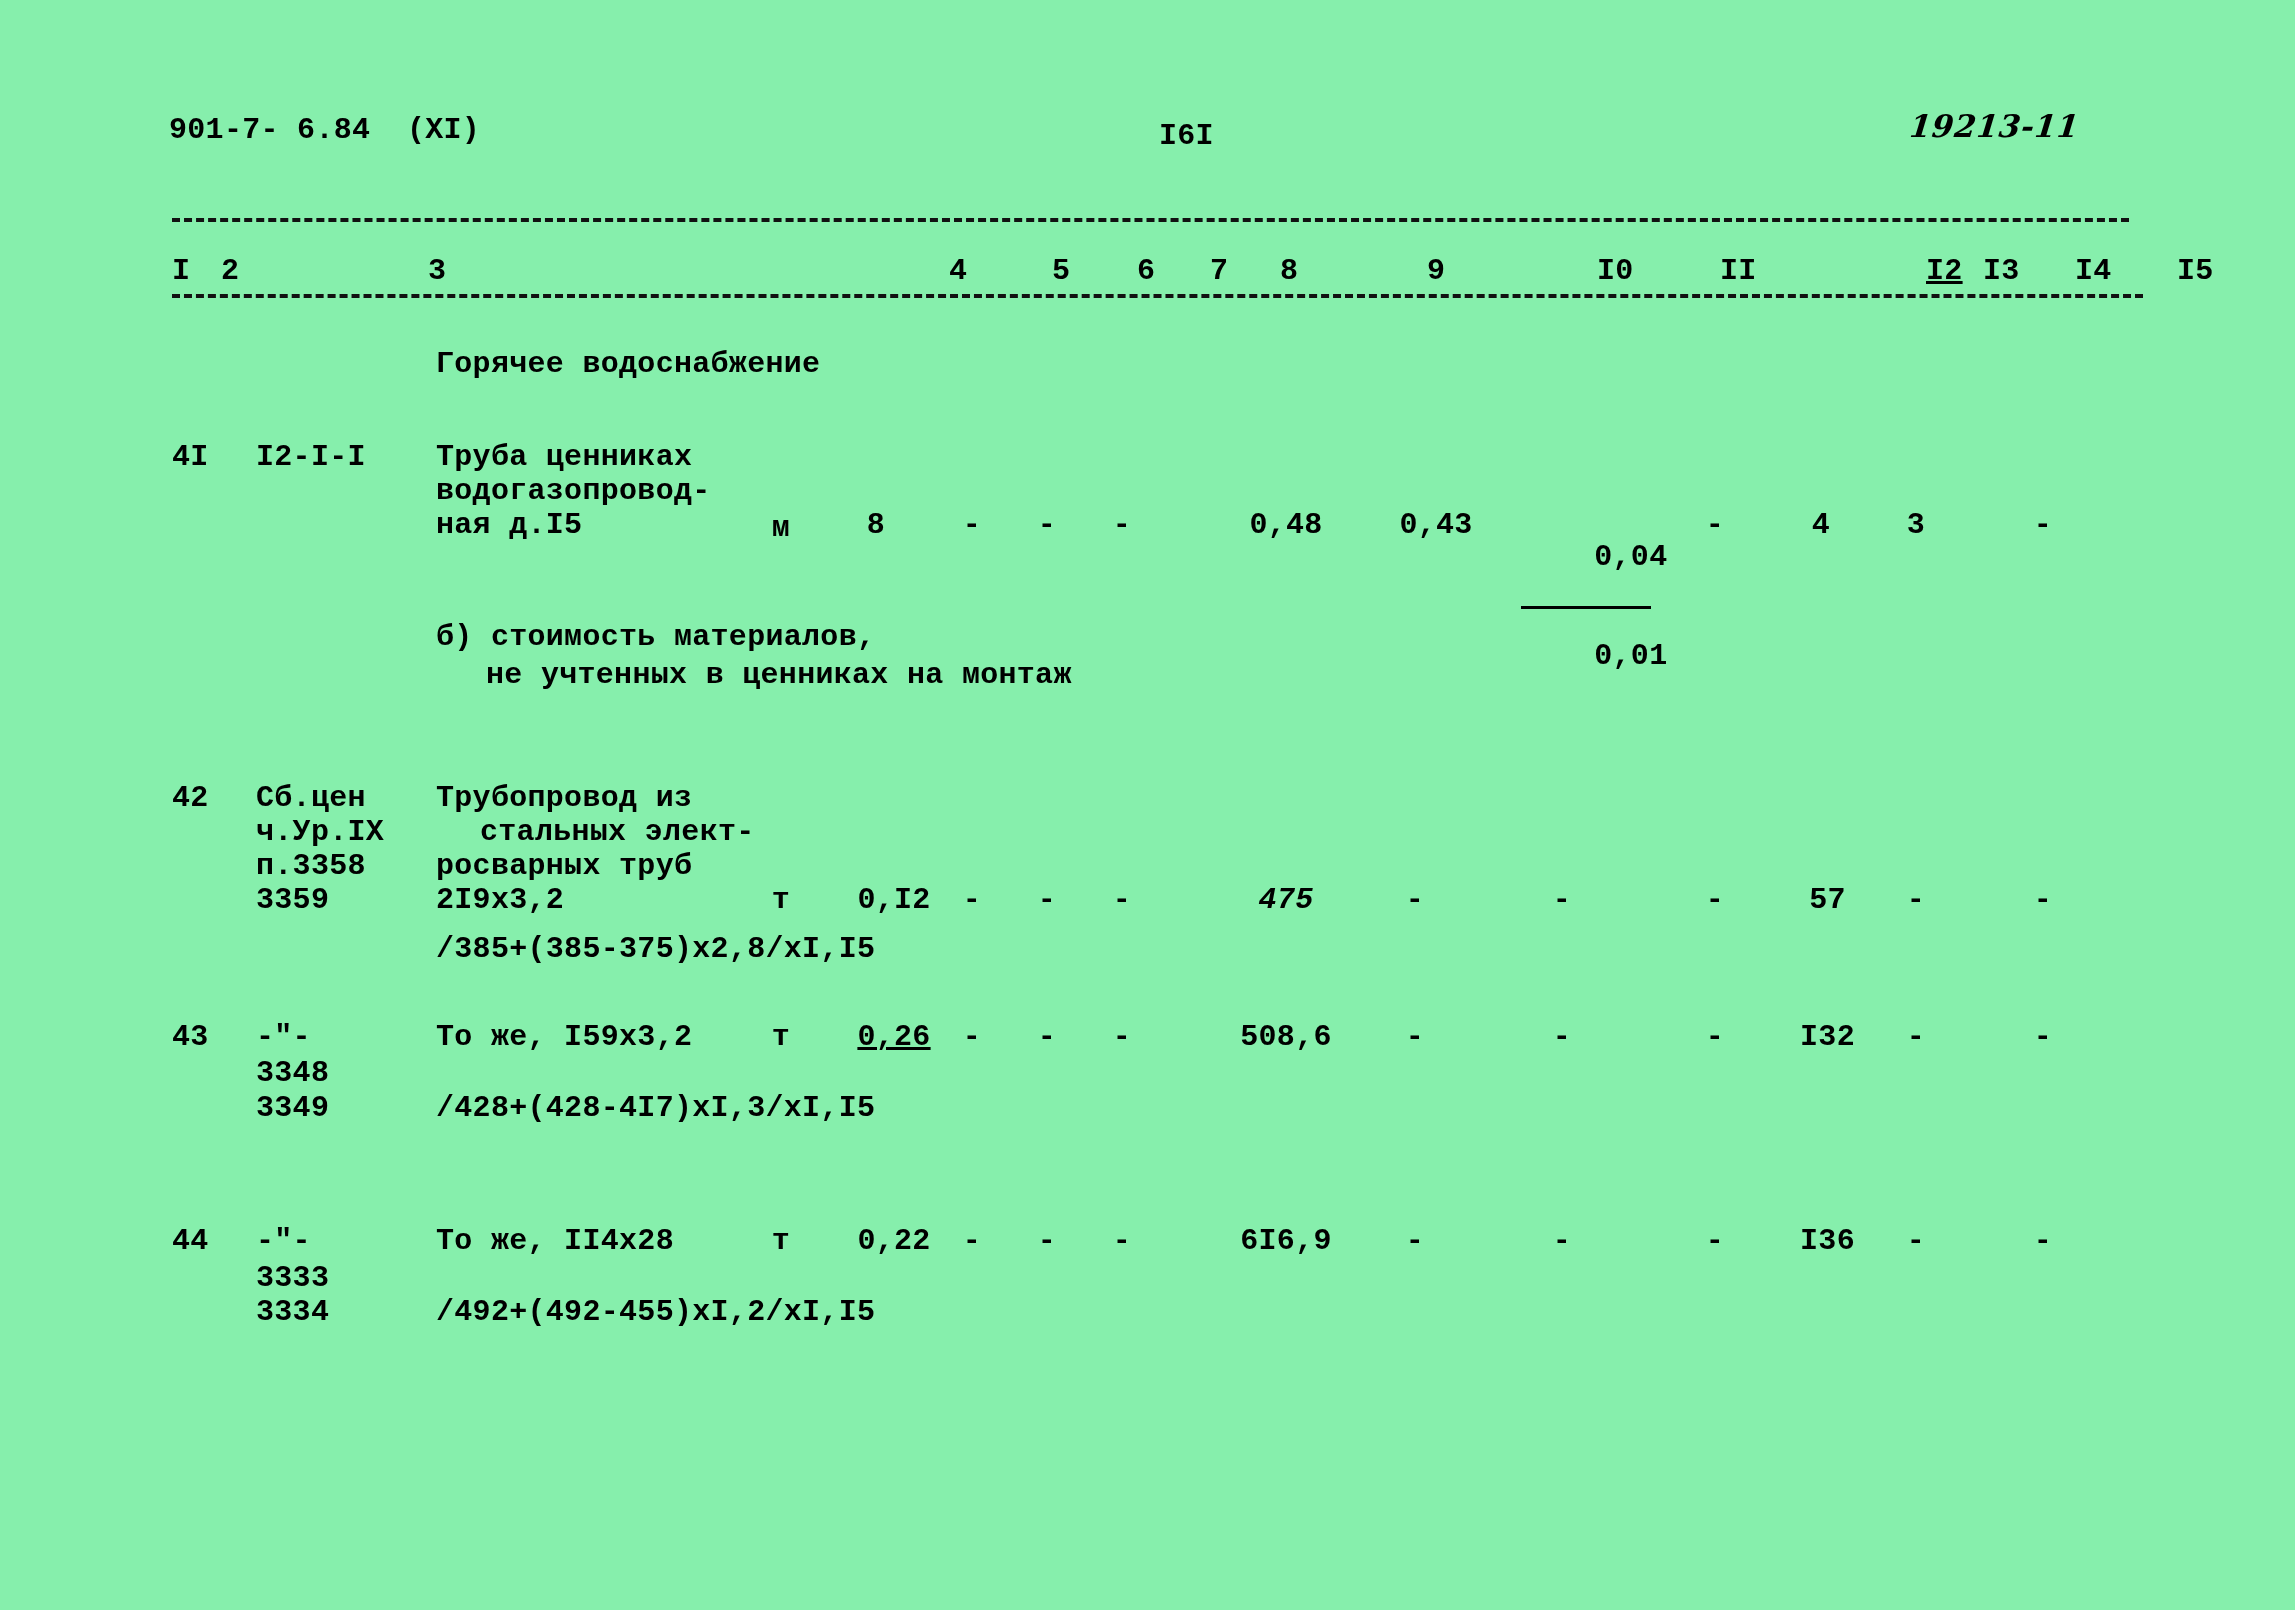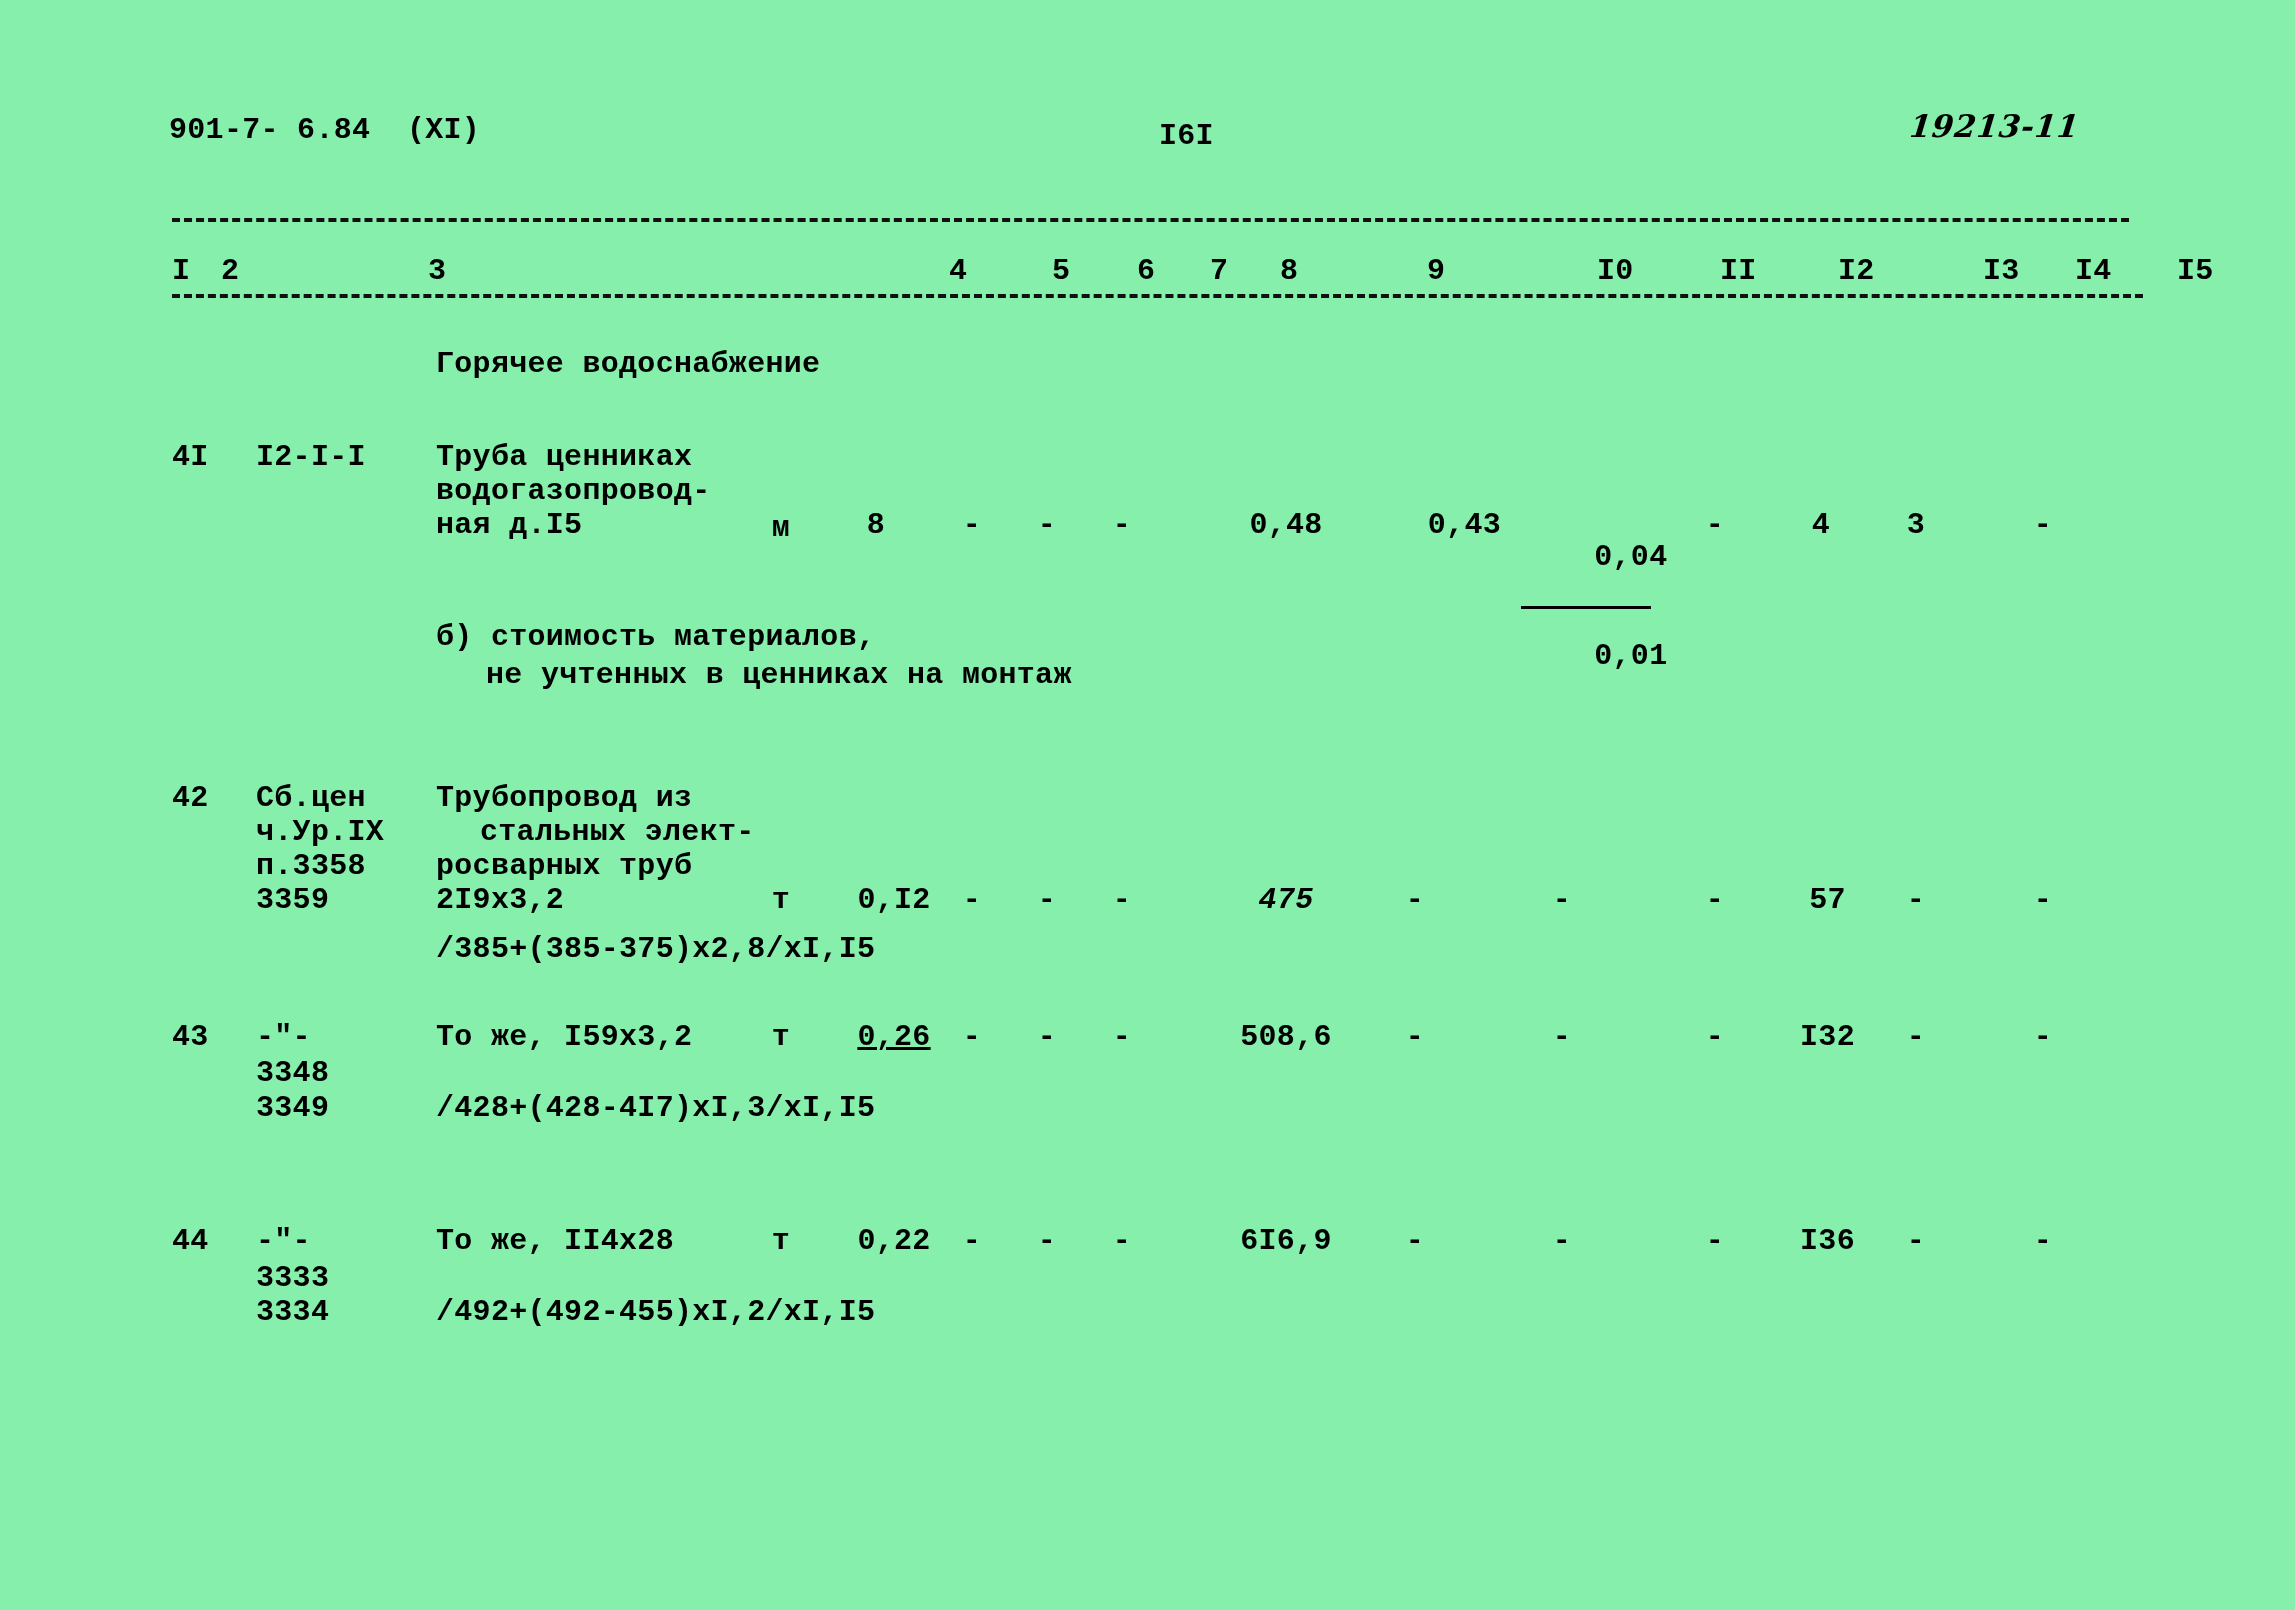--- a/index.html
+++ b/index.html
@@ -124,42 +124,42 @@
     <span class="tw num" style="left:49px;">2</span>
     <span class="tw num" style="left:256px;">3</span>
     <span class="tw num" style="left:777px;">4</span>
     <span class="tw num" style="left:880px;">5</span>
     <span class="tw num" style="left:965px;">6</span>
     <span class="tw num" style="left:1038px;">7</span>
     <span class="tw num" style="left:1108px;">8</span>
     <span class="tw num" style="left:1255px;">9</span>
     <span class="tw num" style="left:1425px;">I0</span>
     <span class="tw num" style="left:1548px;">II</span>
-    <span class="tw num" style="left:1666px;">I2</span>
+    <span class="tw num" style="left:1754px;text-decoration:underline;">I2</span>
     <span class="tw num" style="left:1811px;text-align:center;">I3</span>
     <span class="tw num" style="left:1903px;">I4</span>
     <span class="tw num" style="left:2005px;">I5</span>
     <span class="underline"></span>
   </div>
 
   <div class="tw cell" style="left:436px; top:349px;">Горячее водоснабжение</div>
 
   <div class="tw cell" style="left:172px; top:442px;">4I</div>
   <div class="tw cell" style="left:256px; top:442px;">I2-I-I</div>
   <div class="tw cell" style="left:436px; top:442px;">Труба ценниках</div>
   <div class="tw cell" style="left:436px; top:476px;">водогазопровод-</div>
   <div class="tw cell" style="left:436px; top:510px;">ная д.I5</div>
 
   <div class="tw cell c" style="left:757px; top:513px; width:48px;">м</div>
   <div class="tw cell c" style="left:852px; top:510px; width:48px;">8</div>
   <div class="tw cell c" style="left:948px; top:510px; width:48px;">-</div>
   <div class="tw cell c" style="left:1023px; top:510px; width:48px;">-</div>
   <div class="tw cell c" style="left:1098px; top:510px; width:48px;">-</div>
   <div class="tw cell c" style="left:1221px; top:510px; width:130px;">0,48</div>
-  <div class="tw cell c" style="left:1371px; top:510px; width:130px;text-align:right;">0,43</div>
+  <div class="tw cell c" style="left:1371px; top:510px; width:130px;">0,43</div>
 
   <div class="tw fraction" style="left:1521px; top:510px; width:130px;">
     <span>0,04</span>
     <span class="bar"></span>
     <span>0,01</span>
   </div>
 
   <div class="tw cell c" style="left:1691px; top:510px; width:48px;">-</div>
   <div class="tw cell c" style="left:1797px; top:510px; width:48px;">4</div>
   <div class="tw cell c" style="left:1892px; top:510px; width:48px;">3</div>

